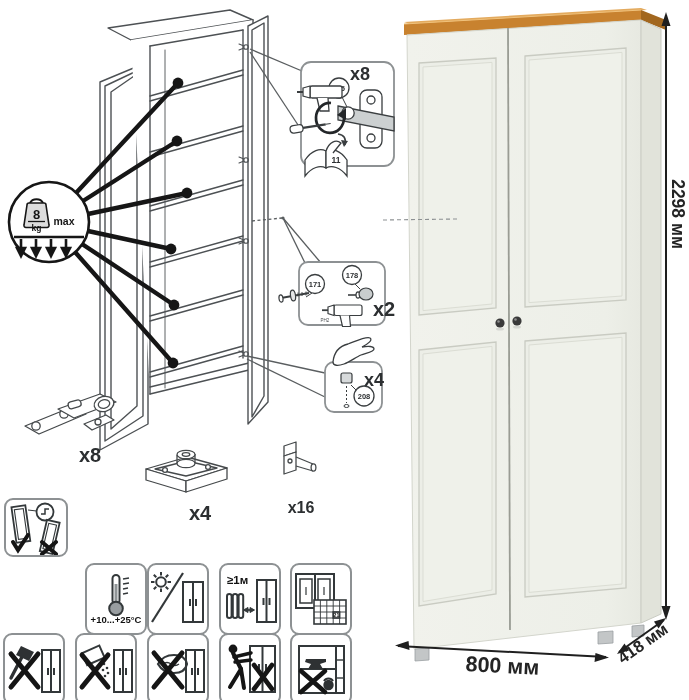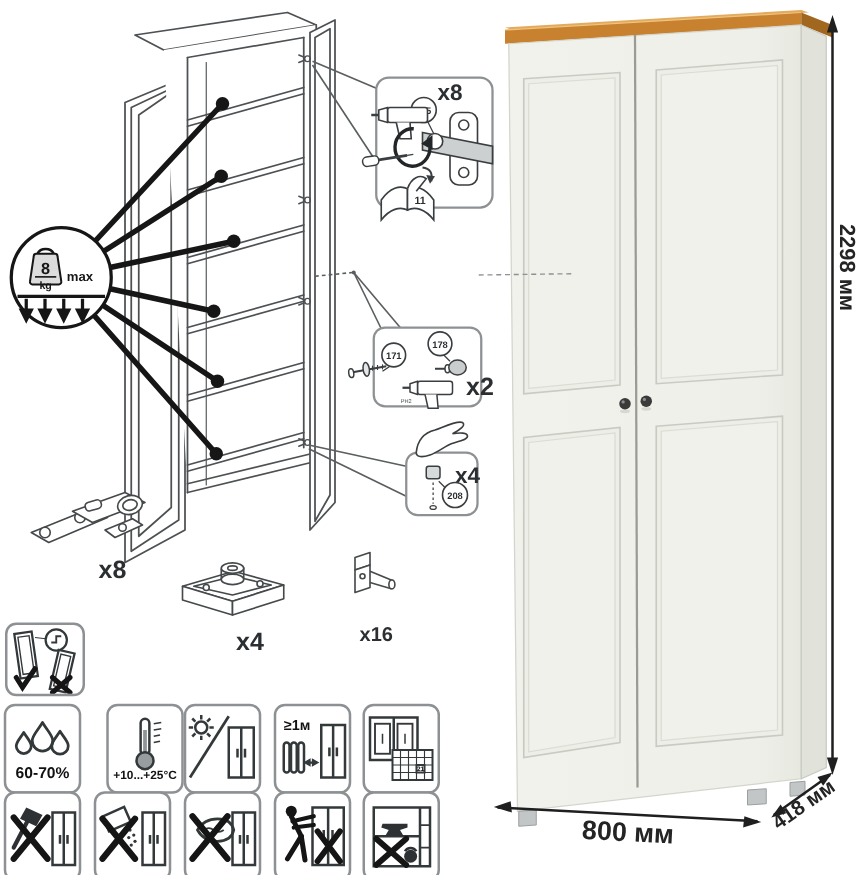--- a/index.html
+++ b/index.html
@@ -347,30 +347,20 @@
         <g transform="rotate(13 44 38)">
             <rect x="37" y="21" width="13" height="32"></rect>
             <rect x="39.5" y="24" width="8" height="26" stroke-width="1.1"></rect>
           </g>
       </g>
       <path d="M7,42 l5,8 l10,-15" fill="none" stroke="#151515" stroke-width="4" stroke-linecap="round"></path>
       <path d="M36,42 L50,54 M50,42 L36,54" stroke="#151515" stroke-width="4" stroke-linecap="round"></path>
     </svg>
   </div>
 
-  <div class="pict" style="left:3px;top:563px">
-    <svg viewBox="0 0 58 58">
-      <g fill="none" stroke="#33383a" stroke-width="2.2" stroke-linejoin="round">
-        <path d="M14,16 c-3.5,5.5 -6,7.8 -6,10.8 a6,6 0 0 0 12,0 c0,-3 -2.5,-5.3 -6,-10.8 z"></path>
-        <path d="M29,8 c-4.5,7.5 -8.2,10.4 -8.2,14.6 a8.2,8.2 0 0 0 16.4,0 c0,-4.2 -3.7,-7.1 -8.2,-14.6 z"></path>
-        <path d="M43,15 c-3.8,6 -6.6,8.4 -6.6,11.7 a6.6,6.6 0 0 0 13.2,0 c0,-3.3 -2.8,-5.7 -6.6,-11.7 z"></path>
-      </g>
-      <text x="29" y="52" text-anchor="middle" font-size="12.5" font-weight="bold" fill="#111">60-70%</text>
-    </svg>
-  </div>
 
   <div class="pict" style="left:85px;top:563px">
     <svg viewBox="0 0 58 58">
       <g>
         <rect x="25.5" y="5" width="7" height="29" rx="3.5" fill="none" stroke="#33383a" stroke-width="2"></rect>
         <line x1="29" y1="14" x2="29" y2="33" stroke="#8f9496" stroke-width="3"></line>
         <circle cx="29" cy="38.5" r="6.8" fill="#989da0" stroke="#33383a" stroke-width="2"></circle>
         <g stroke="#33383a" stroke-width="1.4">
           <line x1="36" y1="9" x2="42" y2="8"></line>
             <line x1="36" y1="14" x2="42" y2="13"></line>

